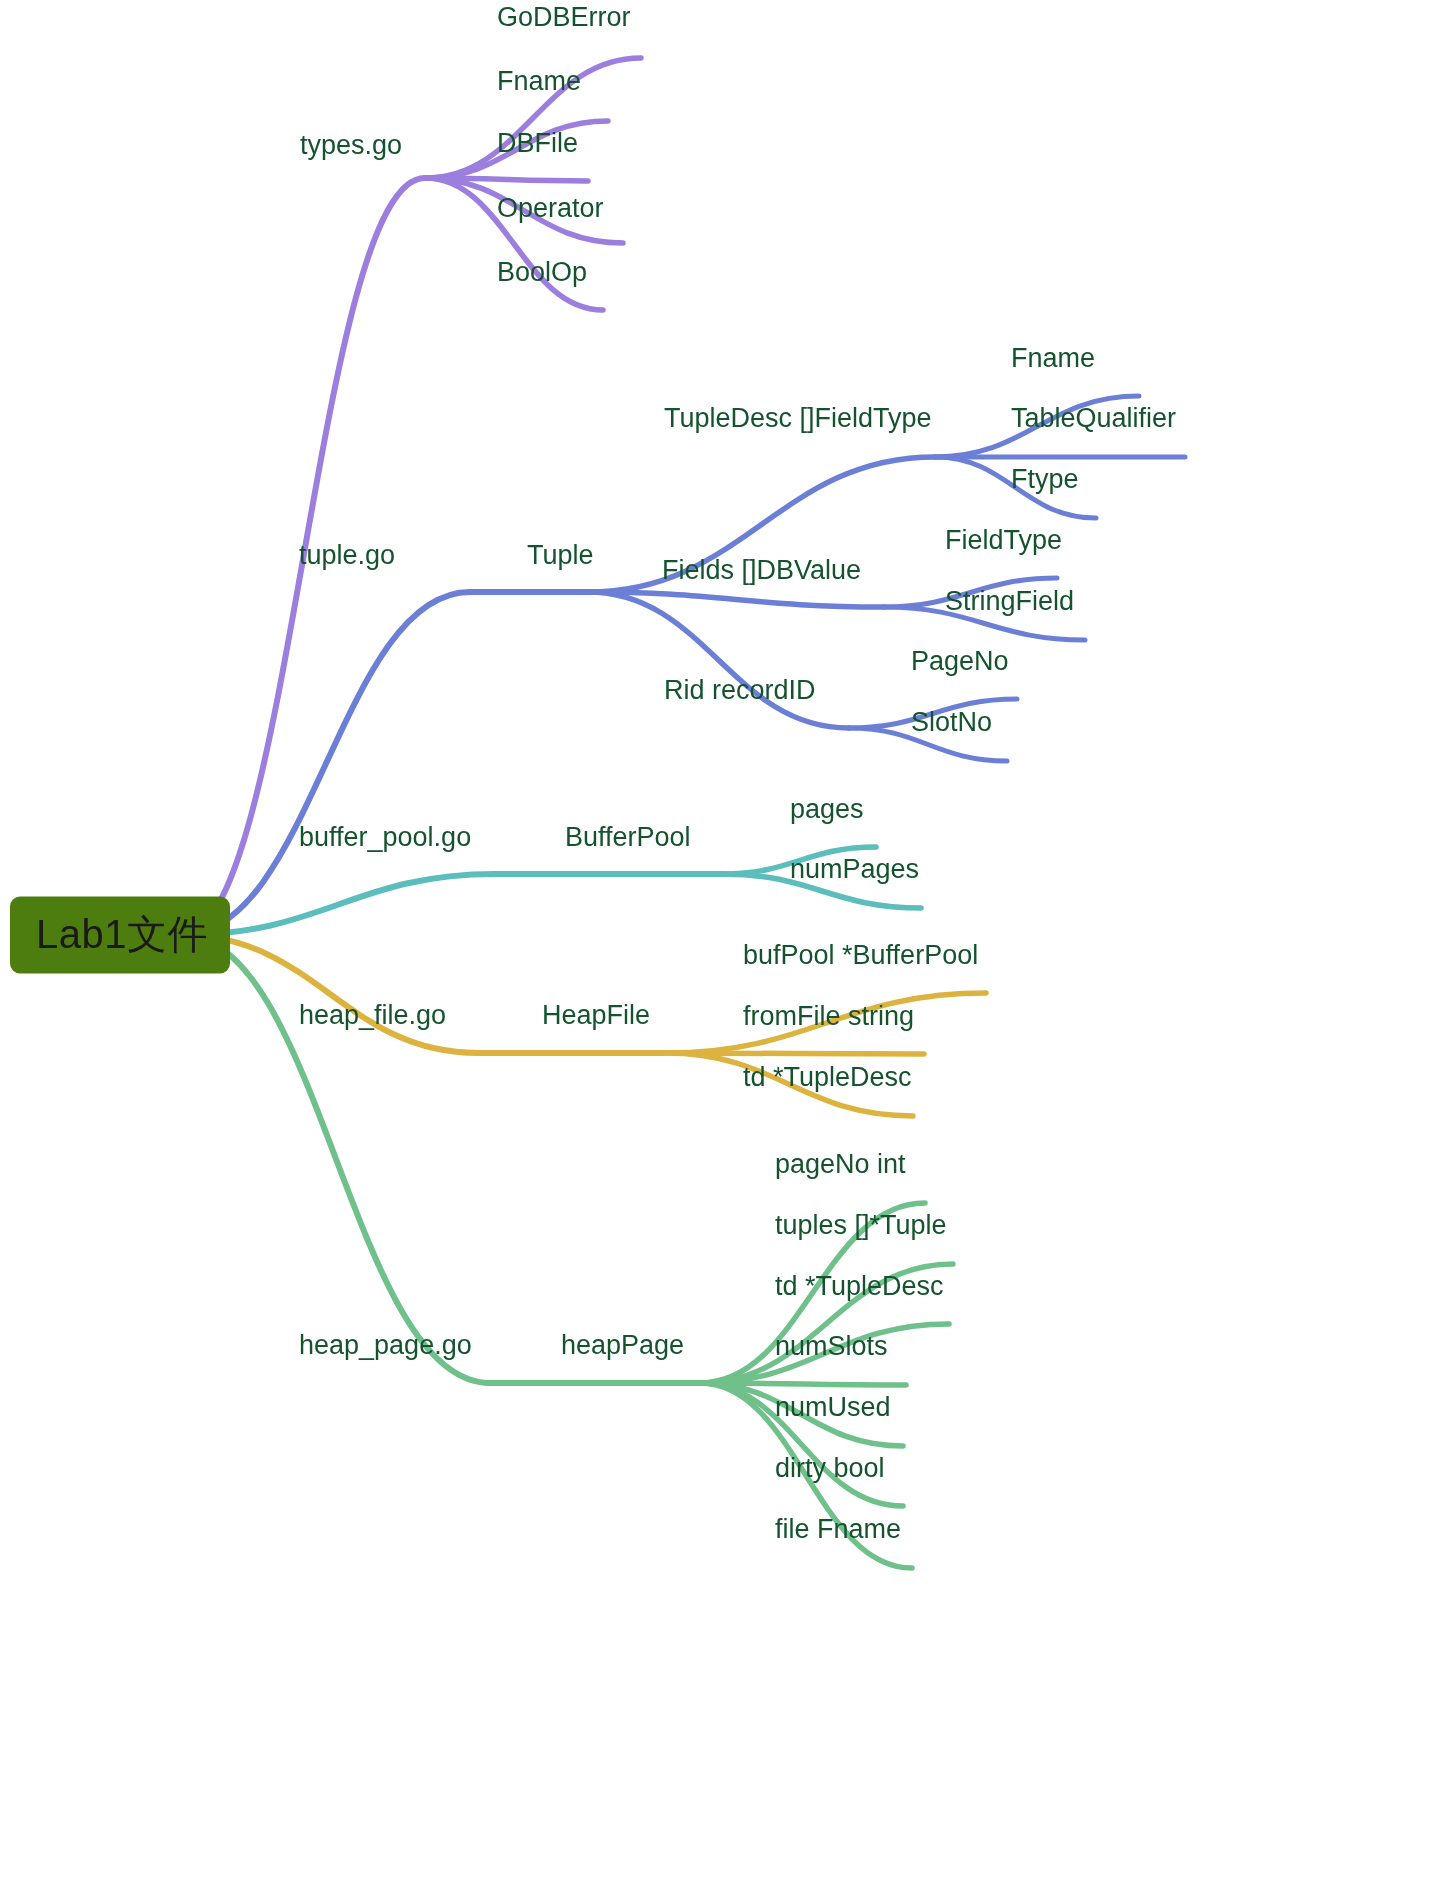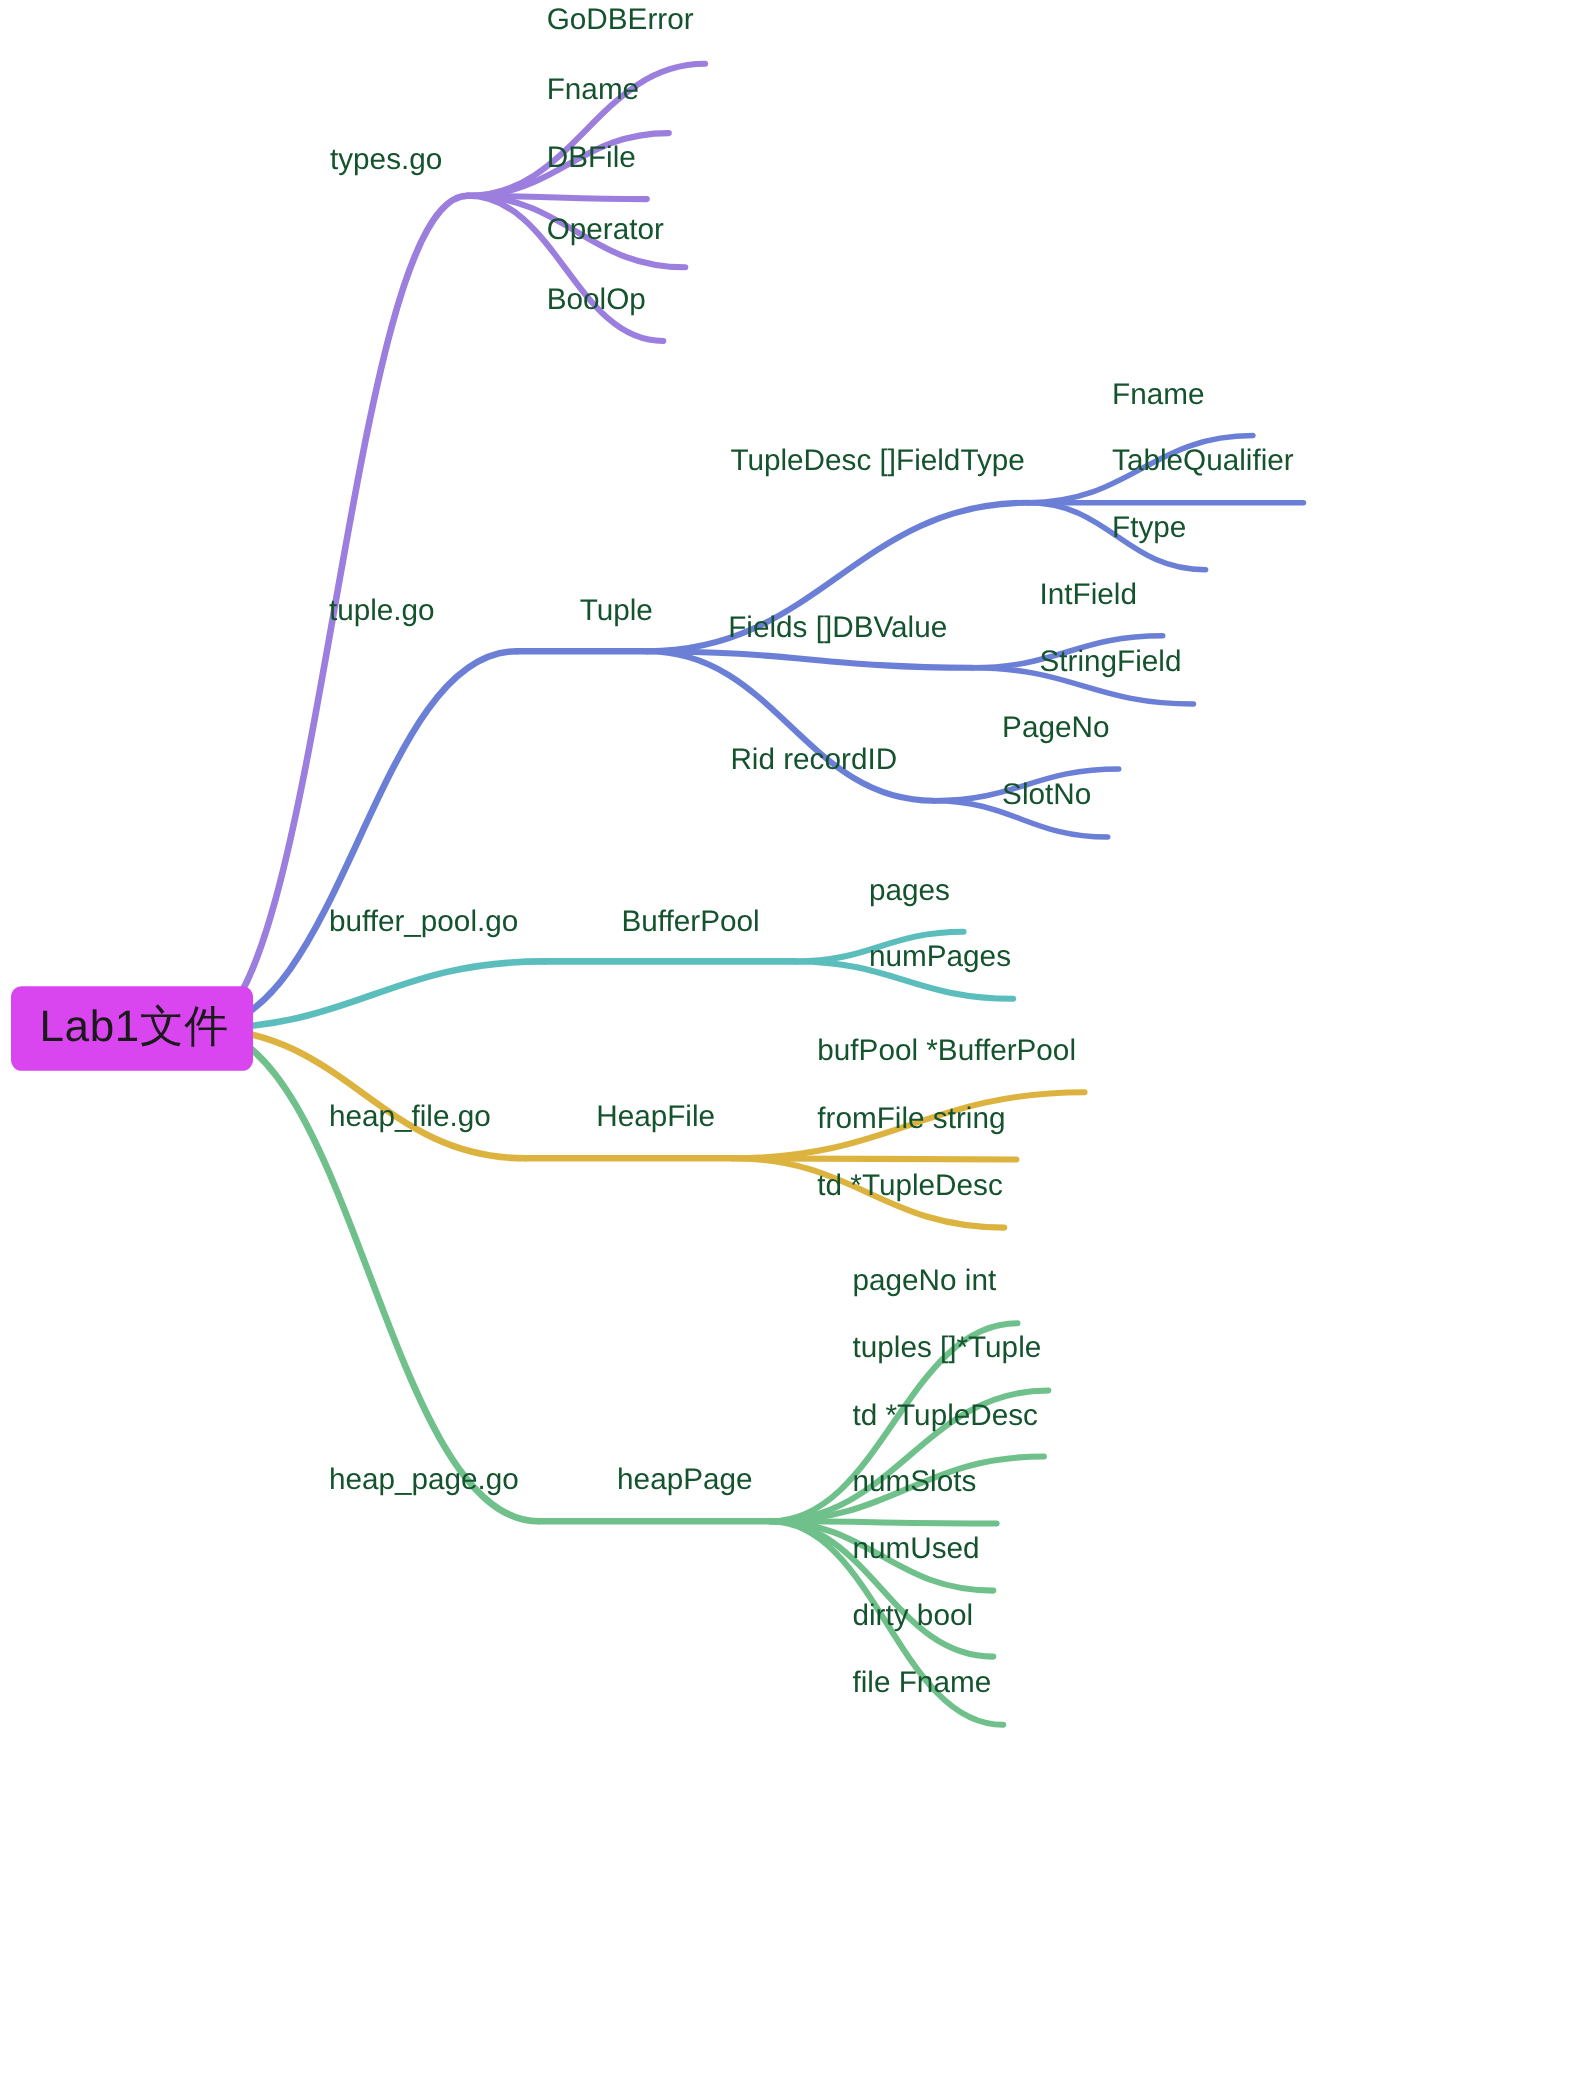--- a/index.html
+++ b/index.html
@@ -24,21 +24,21 @@
   }
   .node {
     position: absolute;
     white-space: nowrap;
     color: #14532d;
     line-height: 1;
     transform: translateY(-100%);
   }
   .node.root {
     transform: translate(0, -50%);
-    background: #d946ef;
+    background: #4d7c0f;
     border-radius: 10px;
     padding: 17px 22px 20px 26px;
     font-size: 40px;
     color: #1a1a1a;
     letter-spacing: 0.5px;
   }
   .node.lvl1 { font-size: 27px; }
   .node.lvl2 { font-size: 27px; }
   .node.lvl3 { font-size: 27px; }
   .node.lvl4 { font-size: 27px; }
@@ -94,21 +94,21 @@
       <div class="node lvl3 pad" style="left: 497px; top: 166px;">DBFile</div>
       <div class="node lvl3 pad" style="left: 497px; top: 231px;">Operator</div>
       <div class="node lvl3 pad" style="left: 497px; top: 295px;">BoolOp</div>
       <div class="node lvl1 pad" style="left: 299px; top: 578px;">tuple.go</div>
       <div class="node lvl2 pad" style="left: 494px; top: 578px; margin-left: 33px;">Tuple</div>
       <div class="node lvl3 pad" style="left: 664px; top: 441px;">TupleDesc []FieldType</div>
       <div class="node lvl4 pad" style="left: 1011px; top: 381px;">Fname</div>
       <div class="node lvl4 pad" style="left: 1011px; top: 441px;">TableQualifier</div>
       <div class="node lvl4 pad" style="left: 1011px; top: 502px;">Ftype</div>
       <div class="node lvl3 pad" style="left: 662px; top: 593px;">Fields []DBValue</div>
-      <div class="node lvl4 pad" style="left: 945px; top: 563px;">IntField</div>
+      <div class="node lvl4 pad" style="left: 945px; top: 563px;">FieldType</div>
       <div class="node lvl4 pad" style="left: 945px; top: 624px;">StringField</div>
       <div class="node lvl3 pad" style="left: 664px; top: 713px;">Rid recordID</div>
       <div class="node lvl4 pad" style="left: 911px; top: 684px;">PageNo</div>
       <div class="node lvl4 pad" style="left: 911px; top: 745px;">SlotNo</div>
       <div class="node lvl1 pad" style="left: 299px; top: 860px;">buffer_pool.go</div>
       <div class="node lvl2 pad" style="left: 565px; top: 860px;">BufferPool</div>
       <div class="node lvl3 pad" style="left: 790px; top: 832px;">pages</div>
       <div class="node lvl3 pad" style="left: 790px; top: 892px;">numPages</div>
       <div class="node lvl1 pad" style="left: 299px; top: 1038px;">heap_file.go</div>
       <div class="node lvl2 pad" style="left: 542px; top: 1038px;">HeapFile</div>

